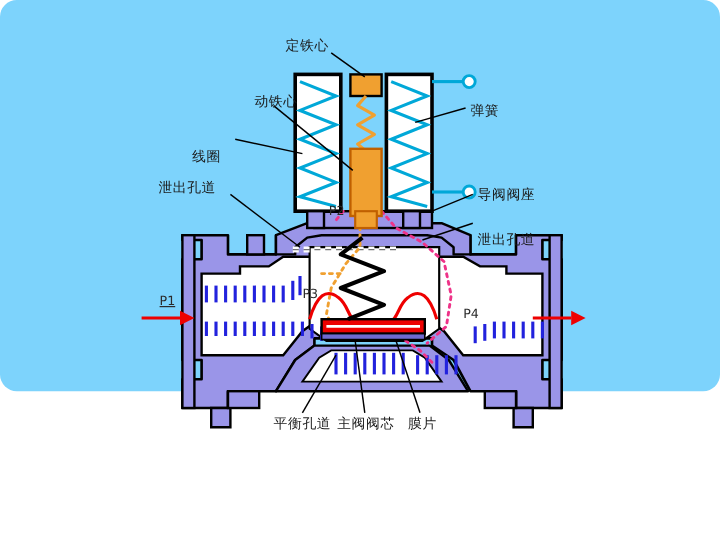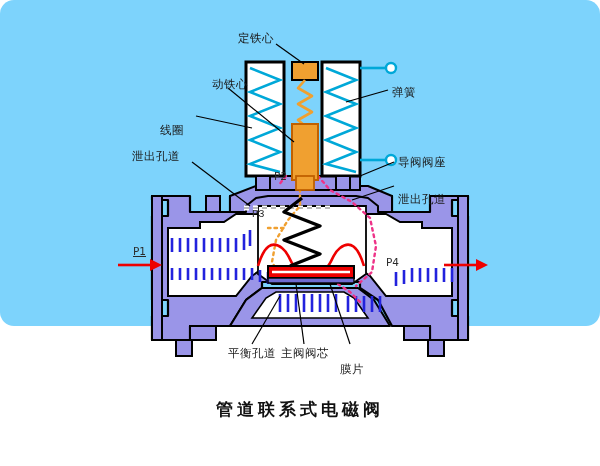--- a/index.html
+++ b/index.html
@@ -205,22 +205,21 @@
 
 <div class="lbl" style="left:238px;top:31px;">定铁心</div>
 <div class="lbl" style="left:186px;top:77px;margin-left:26px;">动铁心</div>
 <div class="lbl" style="left:160px;top:107px;margin-top:16px;">线圈</div>
 <div class="lbl" style="left:132px;top:149px;">泄出孔道</div>
 <div class="lbl" style="left:392px;top:85px;text-align:center;">弹簧</div>
 <div class="lbl" style="left:398px;top:155px;">导阀阀座</div>
 <div class="lbl" style="left:398px;top:179px;margin-top:13px;">泄出孔道</div>
 <div class="lbl" style="left:228px;top:346px;">平衡孔道</div>
 <div class="lbl" style="left:281px;top:346px;text-align:center;">主阀阀芯</div>
-<div class="lbl" style="left:340px;top:346px;margin-top:16px;">膜片</div>
+<div class="lbl" style="left:340px;top:346px;">膜片</div>
 
 <div class="plbl" style="left:133px;top:245px;text-decoration:underline;">P1</div>
 <div class="plbl" style="left:274px;top:170px;">P2</div>
-<div class="plbl" style="left:252px;top:208px;font-family:Liberation Mono, monospace;">P3</div>
+<div class="plbl" style="left:252px;top:239px;">P3</div>
 <div class="plbl" style="left:386px;top:256px;">P4</div>
 
-<div class="title" style="top:398px;">管道联系式电磁阀</div>
 
 </div>
 
 </body></html>

